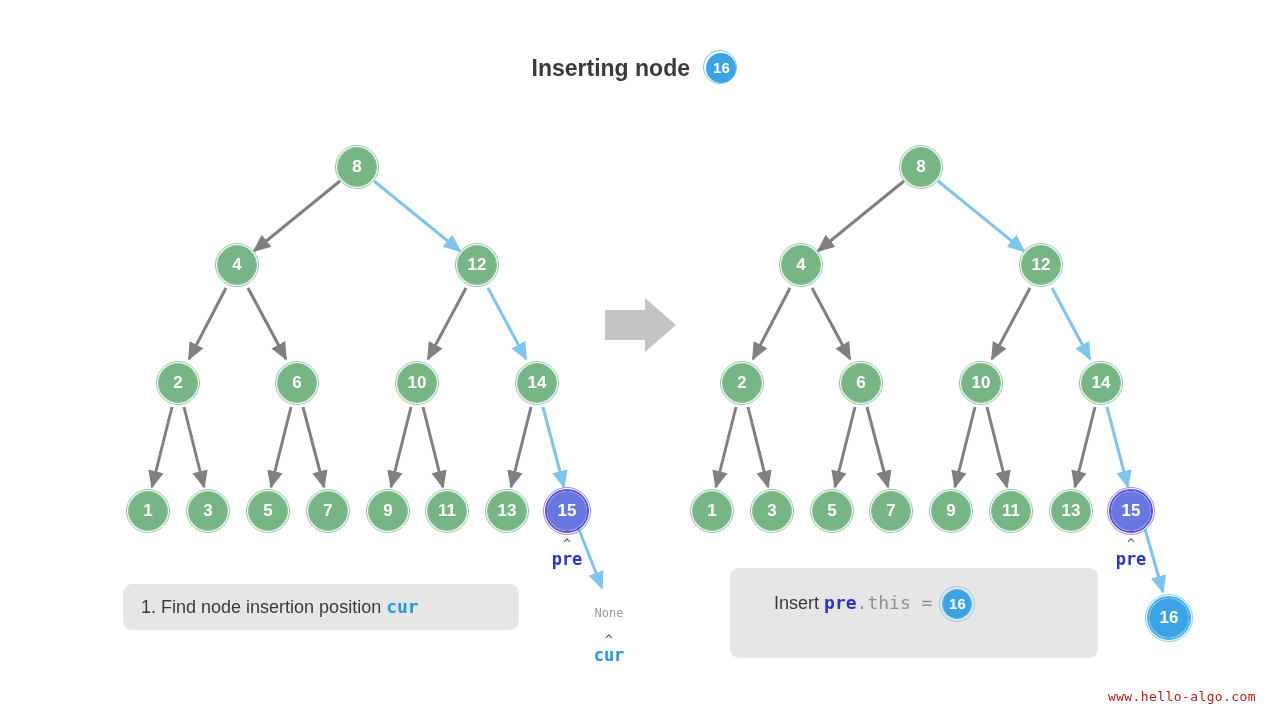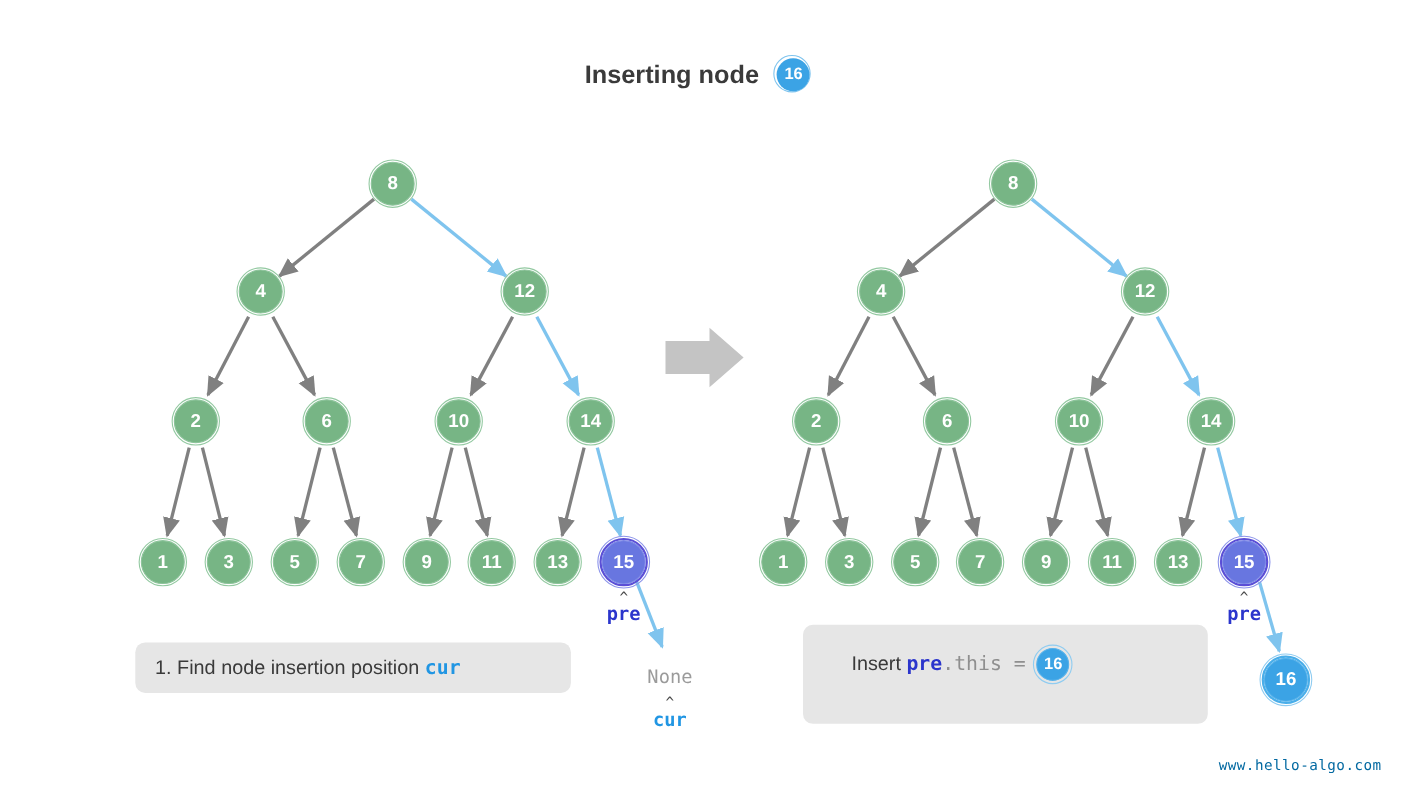--- a/index.html
+++ b/index.html
@@ -175,21 +175,21 @@
   }
   .ptr.pre-ptr { color: #2b35cc; }
   .ptr.cur-ptr { color: #2196e3; }
 
   .none-text {
     position: absolute;
     text-align: center;
     white-space: nowrap;
     color: #9b9b9b;
     font-family: "DejaVu Sans Mono", monospace;
-    font-size: 17px;
+    font-size: 12px;
     font-weight: normal;
   }
 
   
   .caption {
     position: absolute;
     background: #e6e6e6;
     border-radius: 9px;
     box-sizing: border-box;
     font-family: "Liberation Sans", sans-serif;
@@ -250,21 +250,21 @@
     font-family: "Liberation Sans", sans-serif;
     font-size: 15px;
     font-weight: bold;
   }
 
   
   .watermark {
     position: absolute;
     right: 24px;
     bottom: 16px;
-    color: #0369a1;
+    color: #b91c1c;
     font-family: "DejaVu Sans Mono", monospace;
     font-size: 13px;
     letter-spacing: 0.4px;
     white-space: nowrap;
     margin-top: 18px;
   }
 </style>
 </head>
 <body>
 

